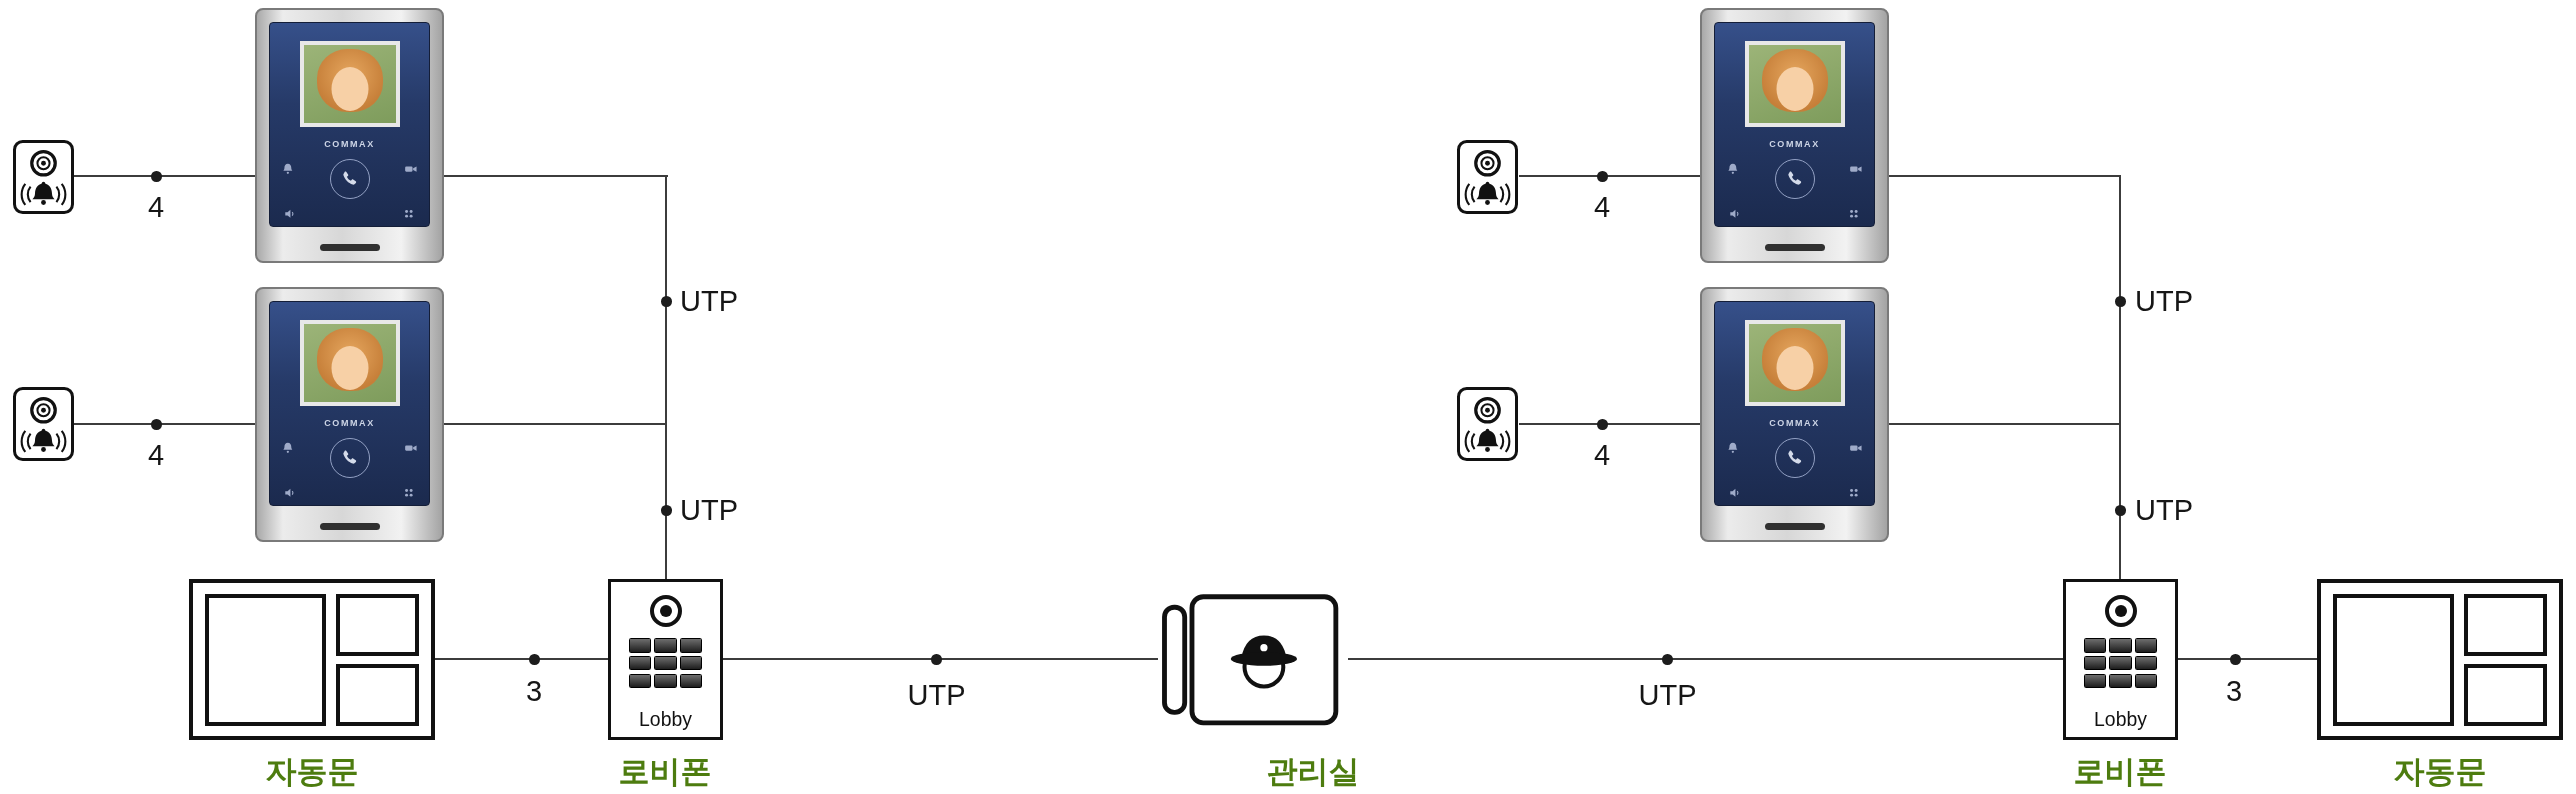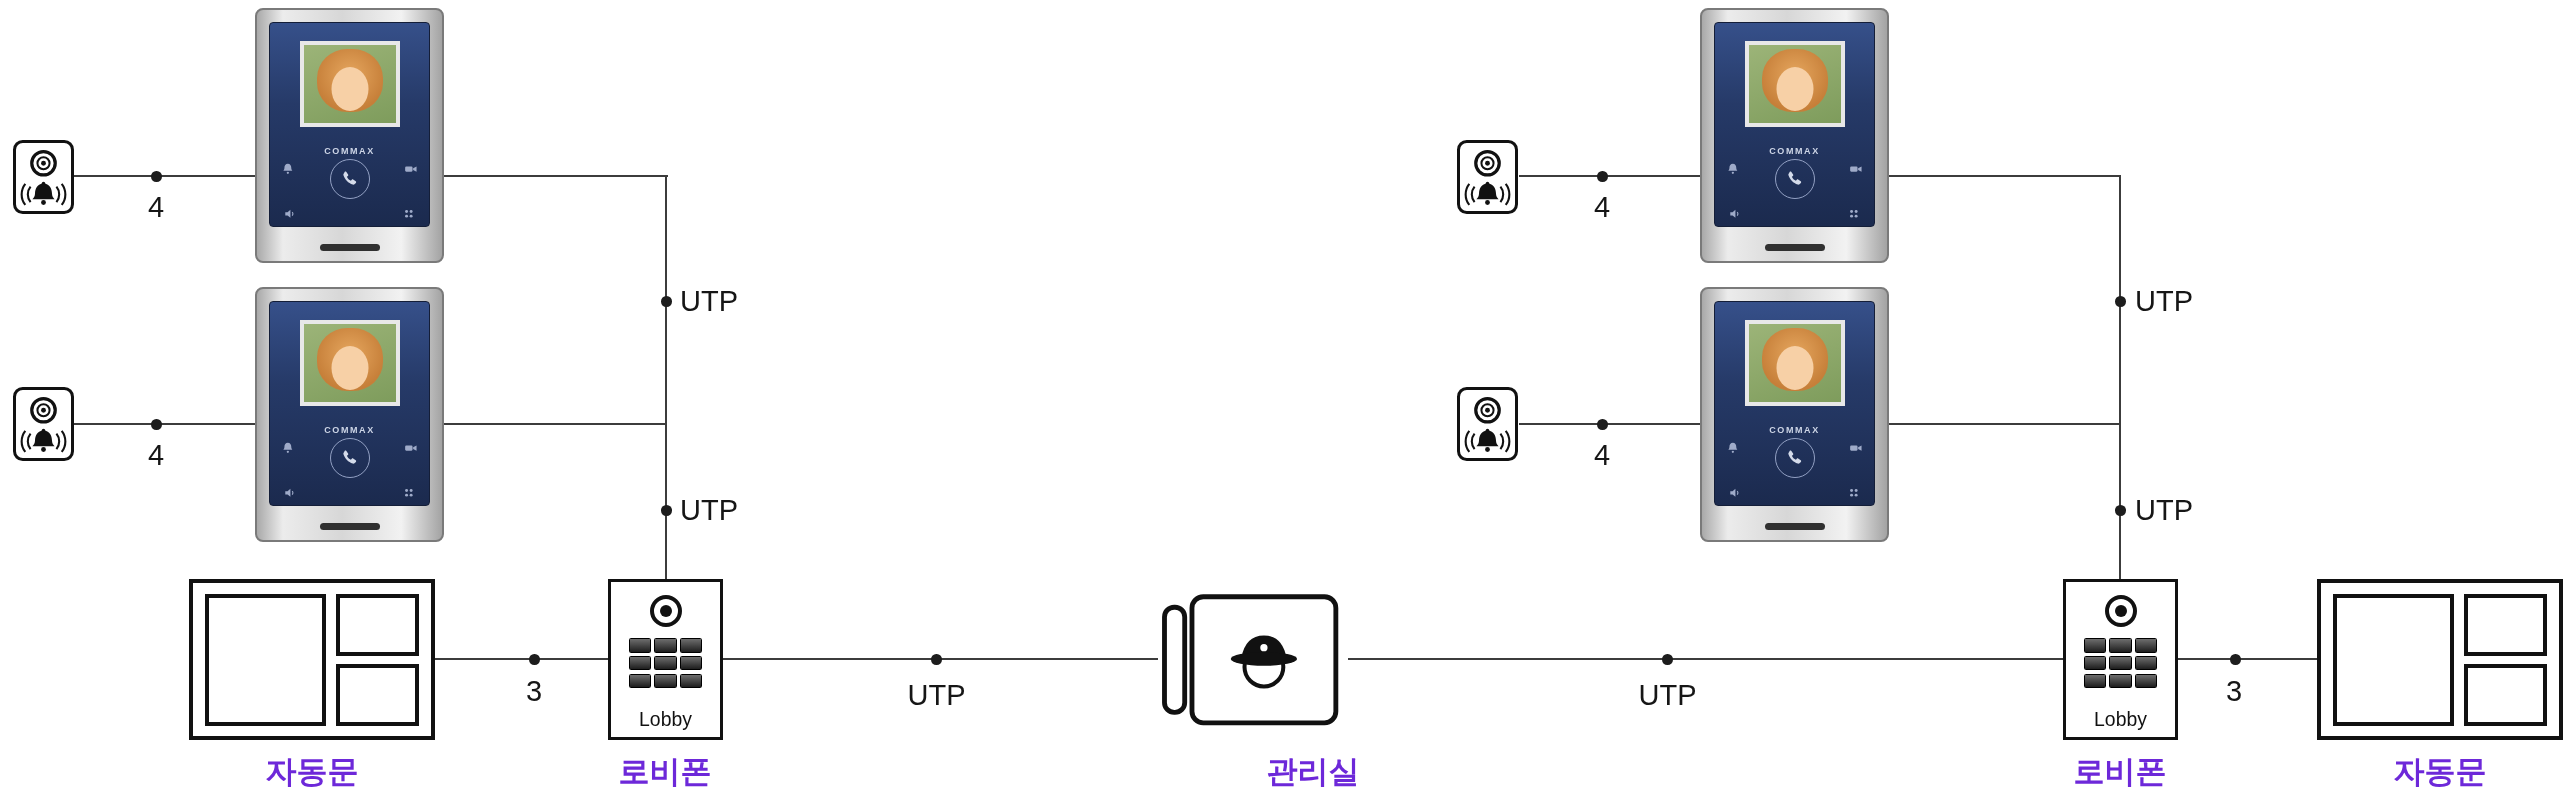--- a/index.html
+++ b/index.html
@@ -15,21 +15,21 @@
   }
 
   
   .hwire { position:absolute; height:2.4px; background:#3c3c3c; }
   .vwire { position:absolute; width:2.4px;  background:#3c3c3c; }
   .dot   { position:absolute; width:10.5px; height:10.5px; background:#1d1d1d; border-radius:50%; }
 
   
   .lbl  { position:absolute; font-size:29px; color:#161616; line-height:1.1; }
   .lbl.c { text-align:center; }
-  .klbl { position:absolute; font-size:31px; font-weight:bold; color:#6d28d9; text-align:center; line-height:1.1; }
+  .klbl { position:absolute; font-size:31px; font-weight:bold; color:#4d7c0f; text-align:center; line-height:1.1; }
 
   
   .db {
     position:absolute; width:61px; height:74px;
     border:3.2px solid #111; border-radius:9.7px; background:#fff;
     display:flex; align-items:center; justify-content:center;
   }
 
   
   .mon {
@@ -51,21 +51,21 @@
   .mon .hair {
     position:absolute; top:4px; left:50%; transform:translateX(-50%);
     width:66px; height:63px; border-radius:46%;
     background:radial-gradient(circle at 50% 42%, #e6a75f 0%, #c67f39 72%);
   }
   .mon .face {
     position:absolute; top:22px; left:50%; transform:translateX(-50%);
     width:37px; height:44px; background:#f7d0a6; border-radius:50%;
   }
   .mon .brand {
-    position:absolute; top:123px; left:0; width:100%;
+    position:absolute; top:116px; left:0; width:100%;
     text-align:center; font-size:9px; font-weight:bold;
     letter-spacing:1.6px; color:#cdd5e6;
   }
   .mon .callring {
     position:absolute; top:136px; left:50%; transform:translateX(-50%);
     width:40px; height:40px; border:1.6px solid #93a1c4; border-radius:50%;
     color:#d4dbea; display:flex; align-items:center; justify-content:center;
   }
   .mon .sicon { position:absolute; width:13.7px; height:13.7px; color:#9fabc9; }
   .si-bell { left:11.3px;  top:139px; }

